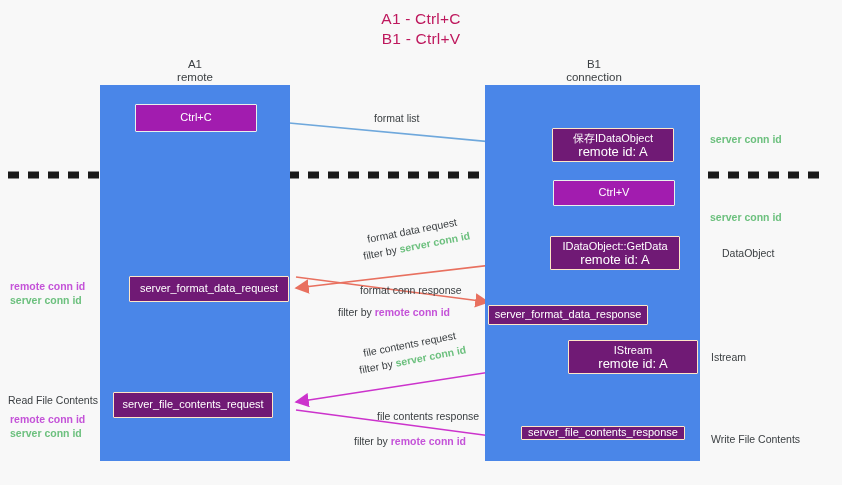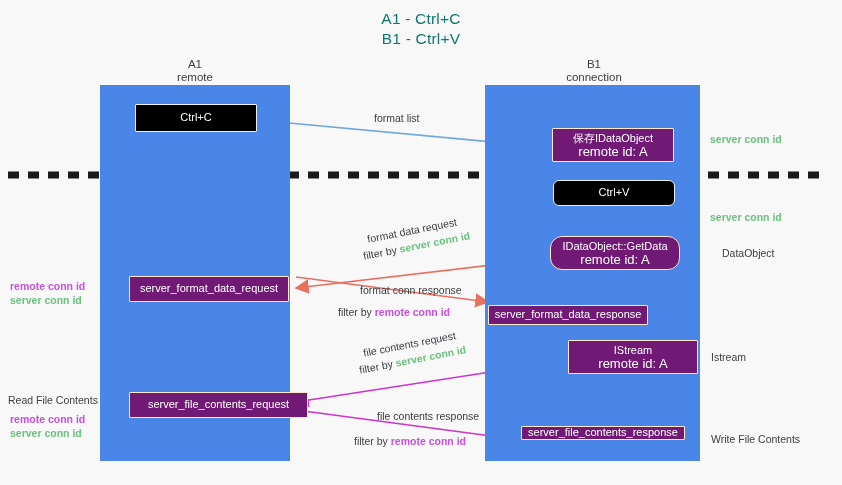--- a/index.html
+++ b/index.html
@@ -21,21 +21,21 @@
     width: 842px;
     height: 485px;
   }
 
   
   .title {
     position: absolute;
     left: 0;
     width: 842px;
     text-align: center;
-    color: #0f766e;
+    color: #be185d;
     font-size: 15.5px;
     letter-spacing: .2px;
   }
   .title.l1 { top: 10px; }
   .title.l2 { top: 30px; }
 
   
   .col-head {
     position: absolute;
     text-align: center;
@@ -60,21 +60,21 @@
     display: flex;
     flex-direction: column;
     align-items: center;
     justify-content: center;
     color: #ffffff;
     font-size: 11px;
     line-height: 13.5px;
     text-align: center;
     border-radius: 1px;
   }
-  .node.green  { background: #000000; border: 1px solid #e8f2ec; }
+  .node.green  { background: #a21caf; border: 1px solid #e8f2ec; }
   .node.orange { background: #701a75; border: 1px solid #ffe7c7; }
   .node .ln2 { font-size: 13px; }
 
   
   .elabel {
     position: absolute;
     font-size: 10.5px;
     color: #3c4043;
     white-space: nowrap;
     line-height: 14px;
@@ -151,43 +151,43 @@
 
   <div class="node green" style="left:135px; top:104px; width:122px; height:28px;">
     <span class="ln1">Ctrl+C</span>
   </div>
 
   <div class="node orange" style="left:552px; top:128px; width:122px; height:34px;">
     <span class="ln1">保存IDataObject</span>
     <span class="ln2">remote id: A</span>
   </div>
 
-  <div class="node green" style="left:553px; top:180px; width:122px; height:26px;border-radius:6px;">
+  <div class="node green" style="left:553px; top:180px; width:122px; height:26px;">
     <span class="ln1">Ctrl+V</span>
   </div>
 
-  <div class="node orange" style="left:550px; top:236px; width:130px; height:34px;border-radius:12px;">
+  <div class="node orange" style="left:550px; top:236px; width:130px; height:34px;">
     <span class="ln1">IDataObject::GetData</span>
     <span class="ln2">remote id: A</span>
   </div>
 
   <div class="node orange" style="left:129px; top:276px; width:160px; height:26px;">
     <span class="ln1">server_format_data_request</span>
   </div>
 
   <div class="node orange" style="left:488px; top:305px; width:160px; height:20px;">
     <span class="ln1">server_format_data_response</span>
   </div>
 
   <div class="node orange" style="left:568px; top:340px; width:130px; height:34px;">
     <span class="ln1">IStream</span>
     <span class="ln2">remote id: A</span>
   </div>
 
-  <div class="node orange" style="left:129px; top:392px; width:179px; height:26px;">
+  <div class="node orange" style="left:113px; top:392px; width:160px; height:26px;">
     <span class="ln1">server_file_contents_request</span>
   </div>
 
   <div class="node orange" style="left:521px; top:426px; width:164px; height:14px;">
     <span class="ln1">server_file_contents_response</span>
   </div>
 
   <div class="elabel" style="left:374px; top:111px;">
     <span>format list</span>
   </div>

